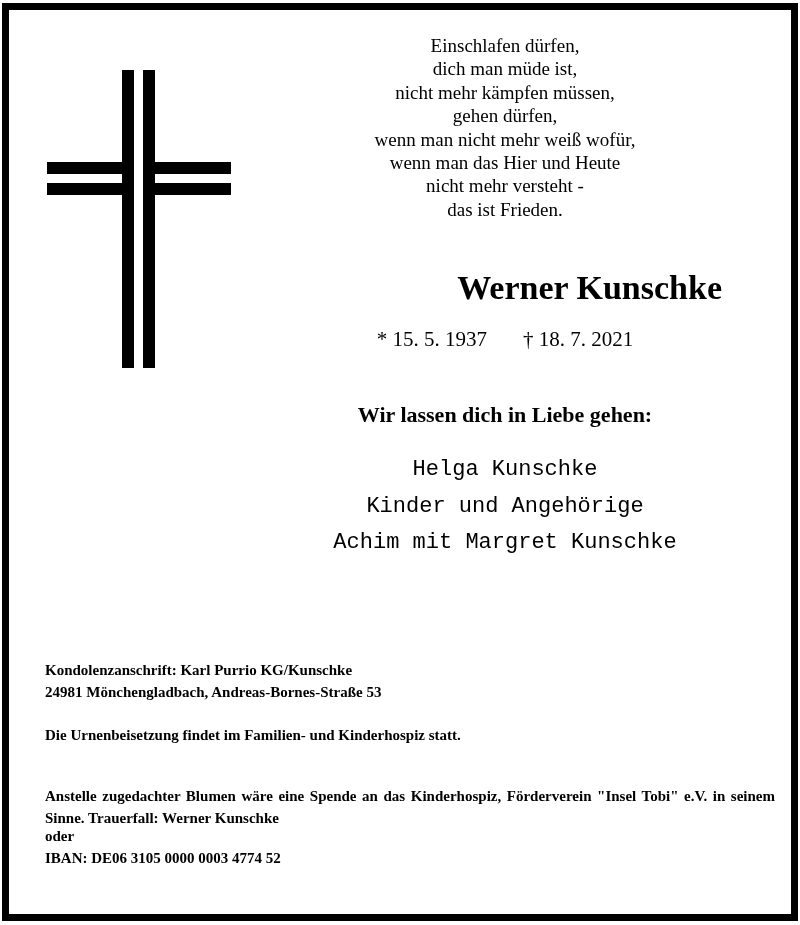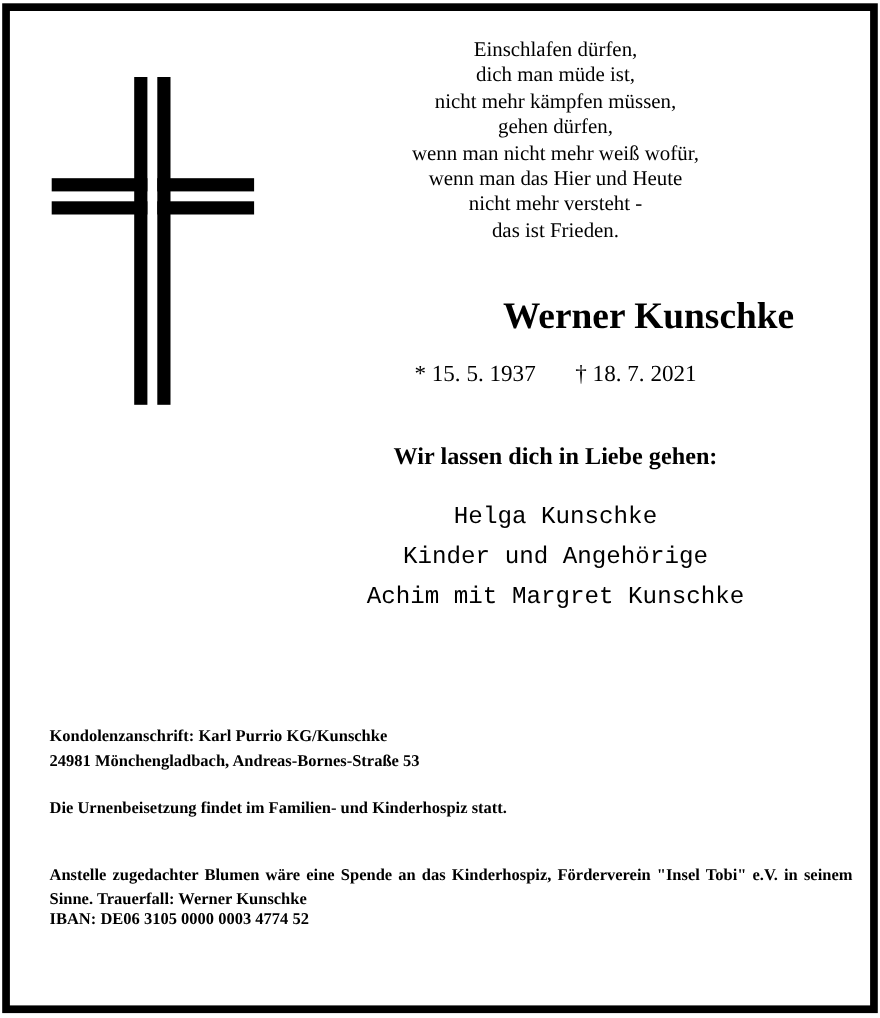--- a/index.html
+++ b/index.html
@@ -72,14 +72,15 @@
 <div class="bottom" style="top:659px;">
   <div>Kondolenzanschrift: Karl Purrio KG/Kunschke</div>
   <div>24981 Mönchengladbach, Andreas-Bornes-Straße 53</div>
 </div>
 
 <div class="bottom" style="top:724px;">Die Urnenbeisetzung findet im Familien- und Kinderhospiz statt.</div>
 
 <div class="bottom just" style="top:750px;margin-top:35px;">Anstelle zugedachter Blumen wäre eine Spende an das Kinderhospiz, Förderverein "Insel Tobi" e.V. in seinem  Sinne. Trauerfall: Werner Kunschke</div>
 
 <div class="bottom" style="top:825px;">
+  <div>oder</div>
   <div>IBAN: DE06 3105 0000 0003 4774 52</div>
 </div>
 
 </body></html>

